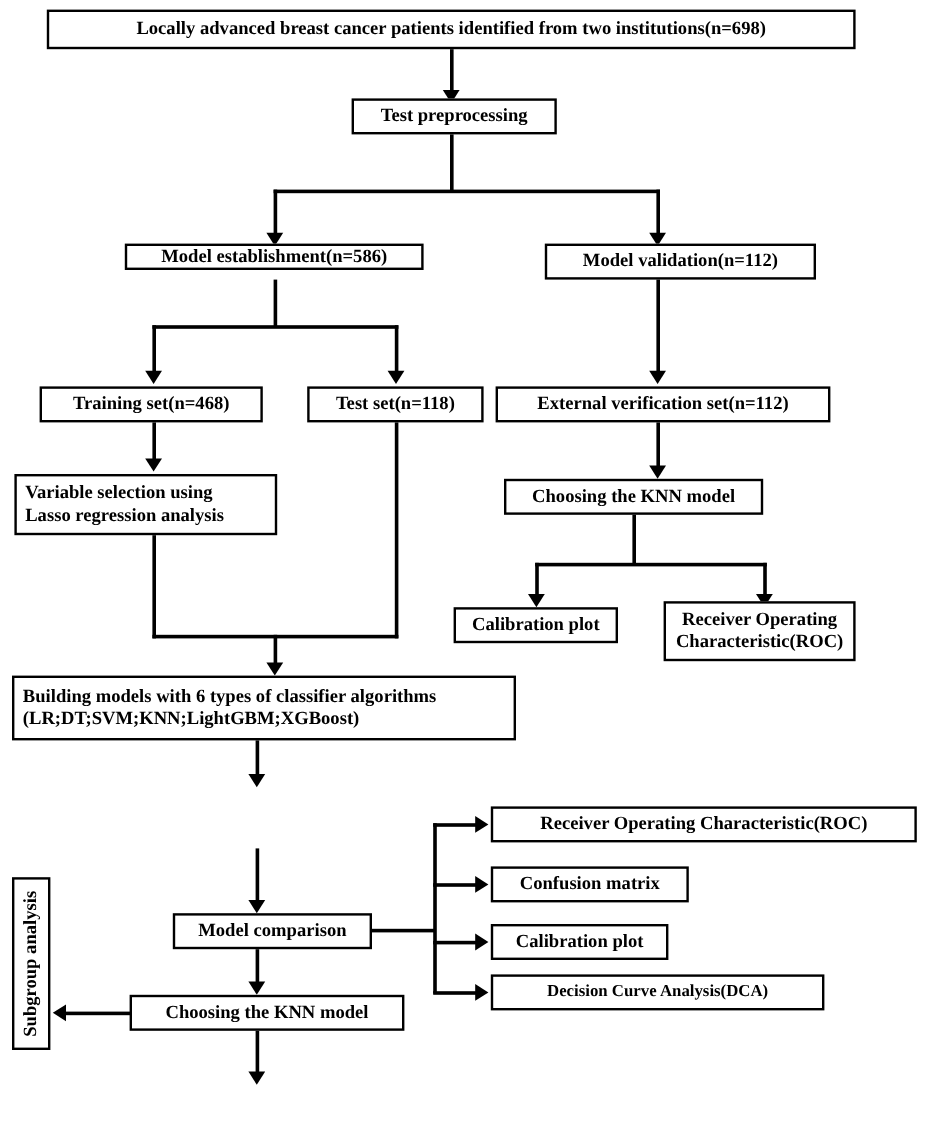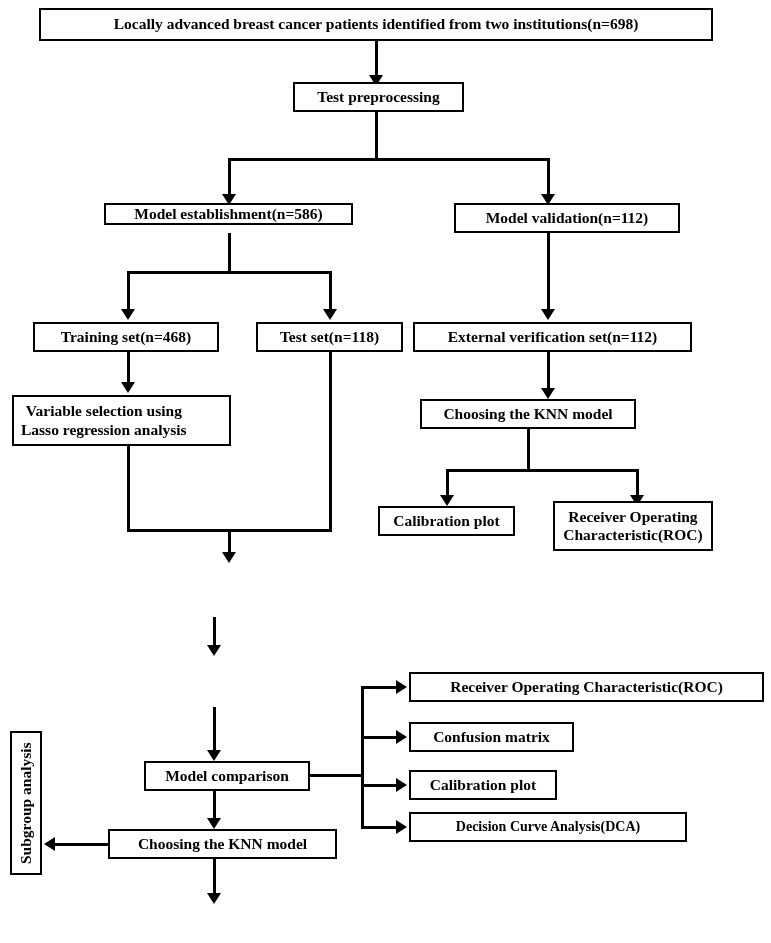--- a/index.html
+++ b/index.html
@@ -103,21 +103,21 @@
   <div class="node" style="left:256px; top:322px; width:147px; height:30px; font-size:15.5px;">Test set(n=118)</div>
 
   <div class="node" style="left:413px; top:322px; width:279px; height:30px; font-size:15.5px;">External verification set(n=112)</div>
 
   <div class="vline" style="left:127px; top:352px; height:35px;"></div>
   <div class="arrow arrow-down" style="left:121px; top:382px;"></div>
 
   <div class="vline" style="left:547px; top:352px; height:40px;"></div>
   <div class="arrow arrow-down" style="left:541px; top:388px;"></div>
 
-  <div class="node" style="left:12px; top:395px; width:219px; height:51px; font-size:15.5px; justify-content:flex-start; text-align:center; padding-left:7px;">Variable selection using
+  <div class="node" style="left:12px; top:395px; width:219px; height:51px; font-size:15.5px; justify-content:flex-start; text-align:left; padding-left:7px;">Variable selection using
 Lasso regression analysis</div>
 
   <div class="node" style="left:420px; top:399px; width:216px; height:30px; font-size:15.5px;">Choosing the KNN model</div>
 
   <div class="vline" style="left:527px; top:429px; height:42px;"></div>
   <div class="hline" style="left:446px; top:469px; width:193px;"></div>
   <div class="vline" style="left:446px; top:469px; height:30px;"></div>
   <div class="arrow arrow-down" style="left:440px; top:495px;"></div>
   <div class="vline" style="left:636px; top:469px; height:30px;"></div>
   <div class="arrow arrow-down" style="left:630px; top:495px;"></div>
@@ -126,20 +126,22 @@
 
   <div class="node" style="left:553px; top:501px; width:160px; height:50px; font-size:15.5px;">Receiver Operating
 Characteristic(ROC)</div>
 
   <div class="vline" style="left:127px; top:446px; height:86px;"></div>
   <div class="vline" style="left:329px; top:352px; height:180px;"></div>
   <div class="hline" style="left:127px; top:529px; width:205px;"></div>
   <div class="vline" style="left:228px; top:529px; height:28px;"></div>
   <div class="arrow arrow-down" style="left:222px; top:552px;"></div>
 
+  <div class="node" style="left:10px; top:563px; width:420px; height:54px; font-size:15.5px; justify-content:flex-start; text-align:left; padding-left:7px;">Building models with 6 types of classifier algorithms
+(LR;DT;SVM;KNN;LightGBM;XGBoost)</div>
 
   <div class="vline" style="left:213px; top:617px; height:33px;"></div>
   <div class="arrow arrow-down" style="left:207px; top:645px;"></div>
 
 
   <div class="vline" style="left:213px; top:707px; height:47px;"></div>
   <div class="arrow arrow-down" style="left:207px; top:750px;"></div>
 
   <div class="node" style="left:144px; top:761px; width:166px; height:30px; font-size:15.5px;">Model comparison</div>
 

